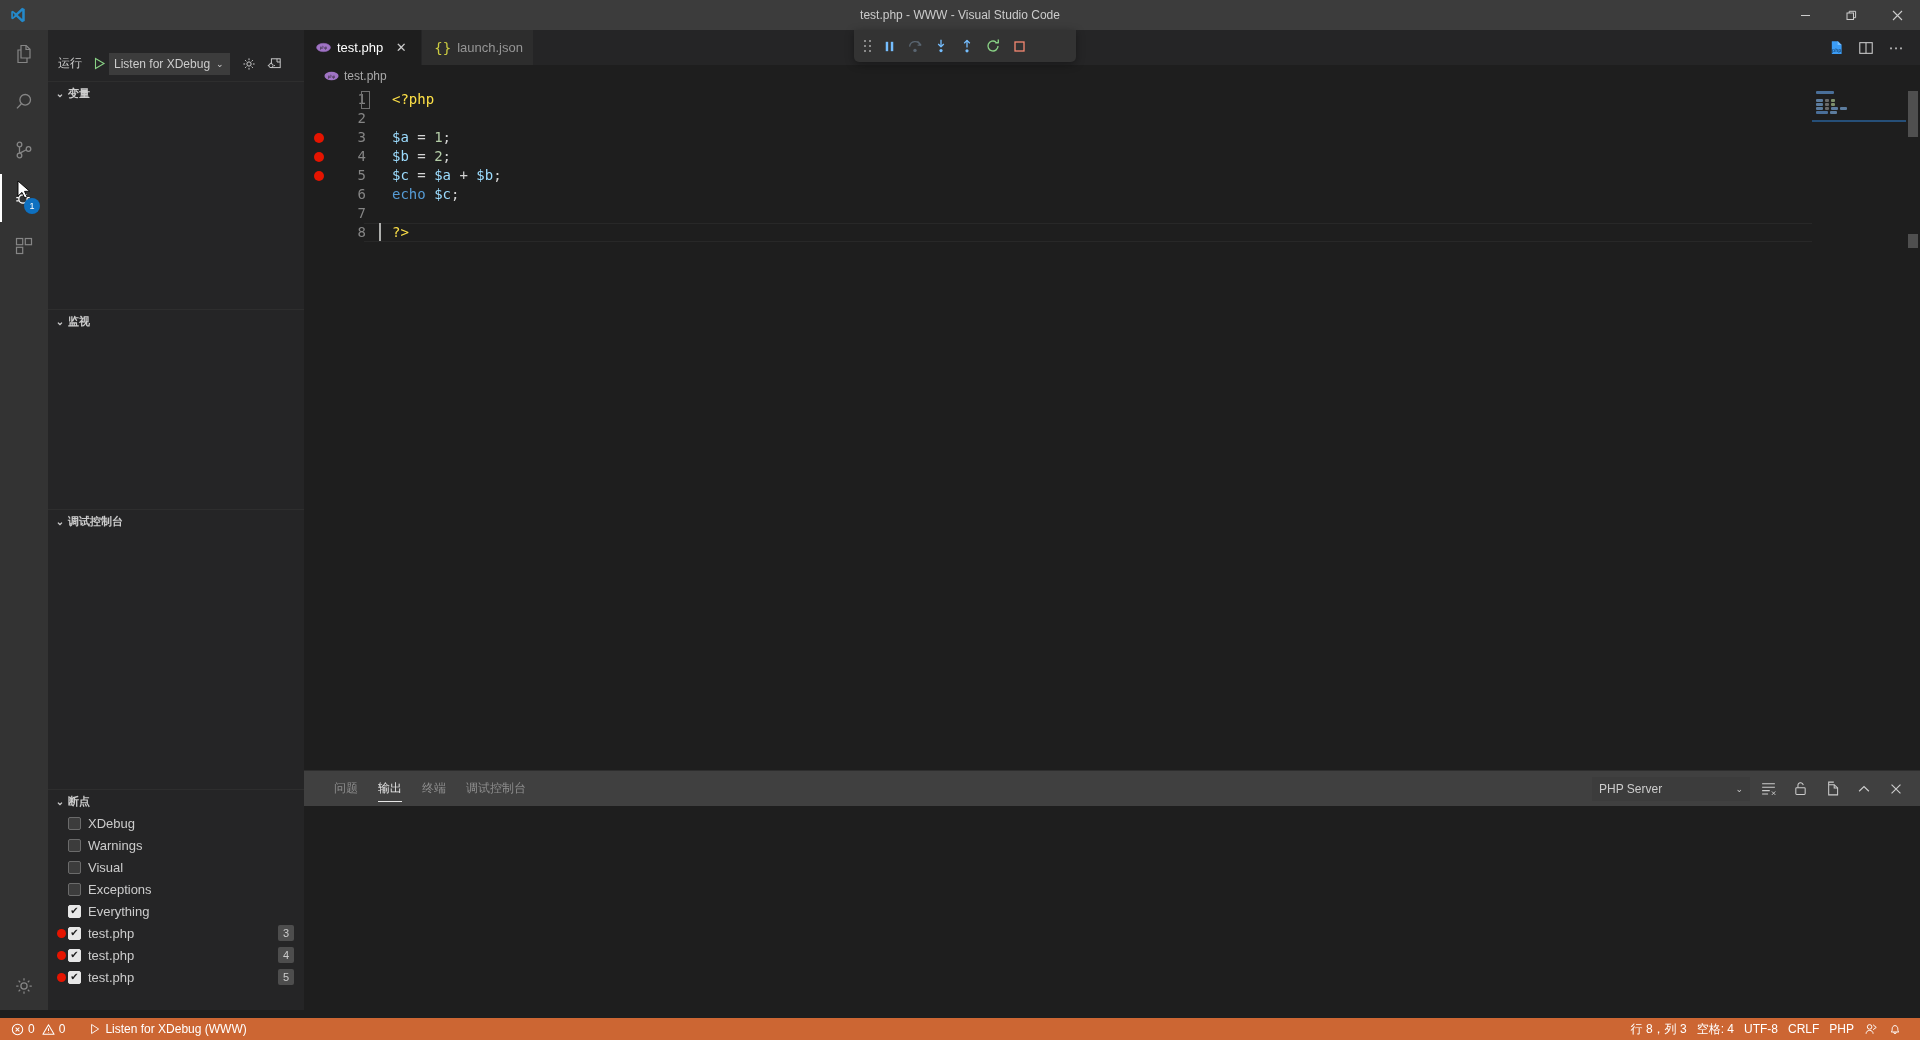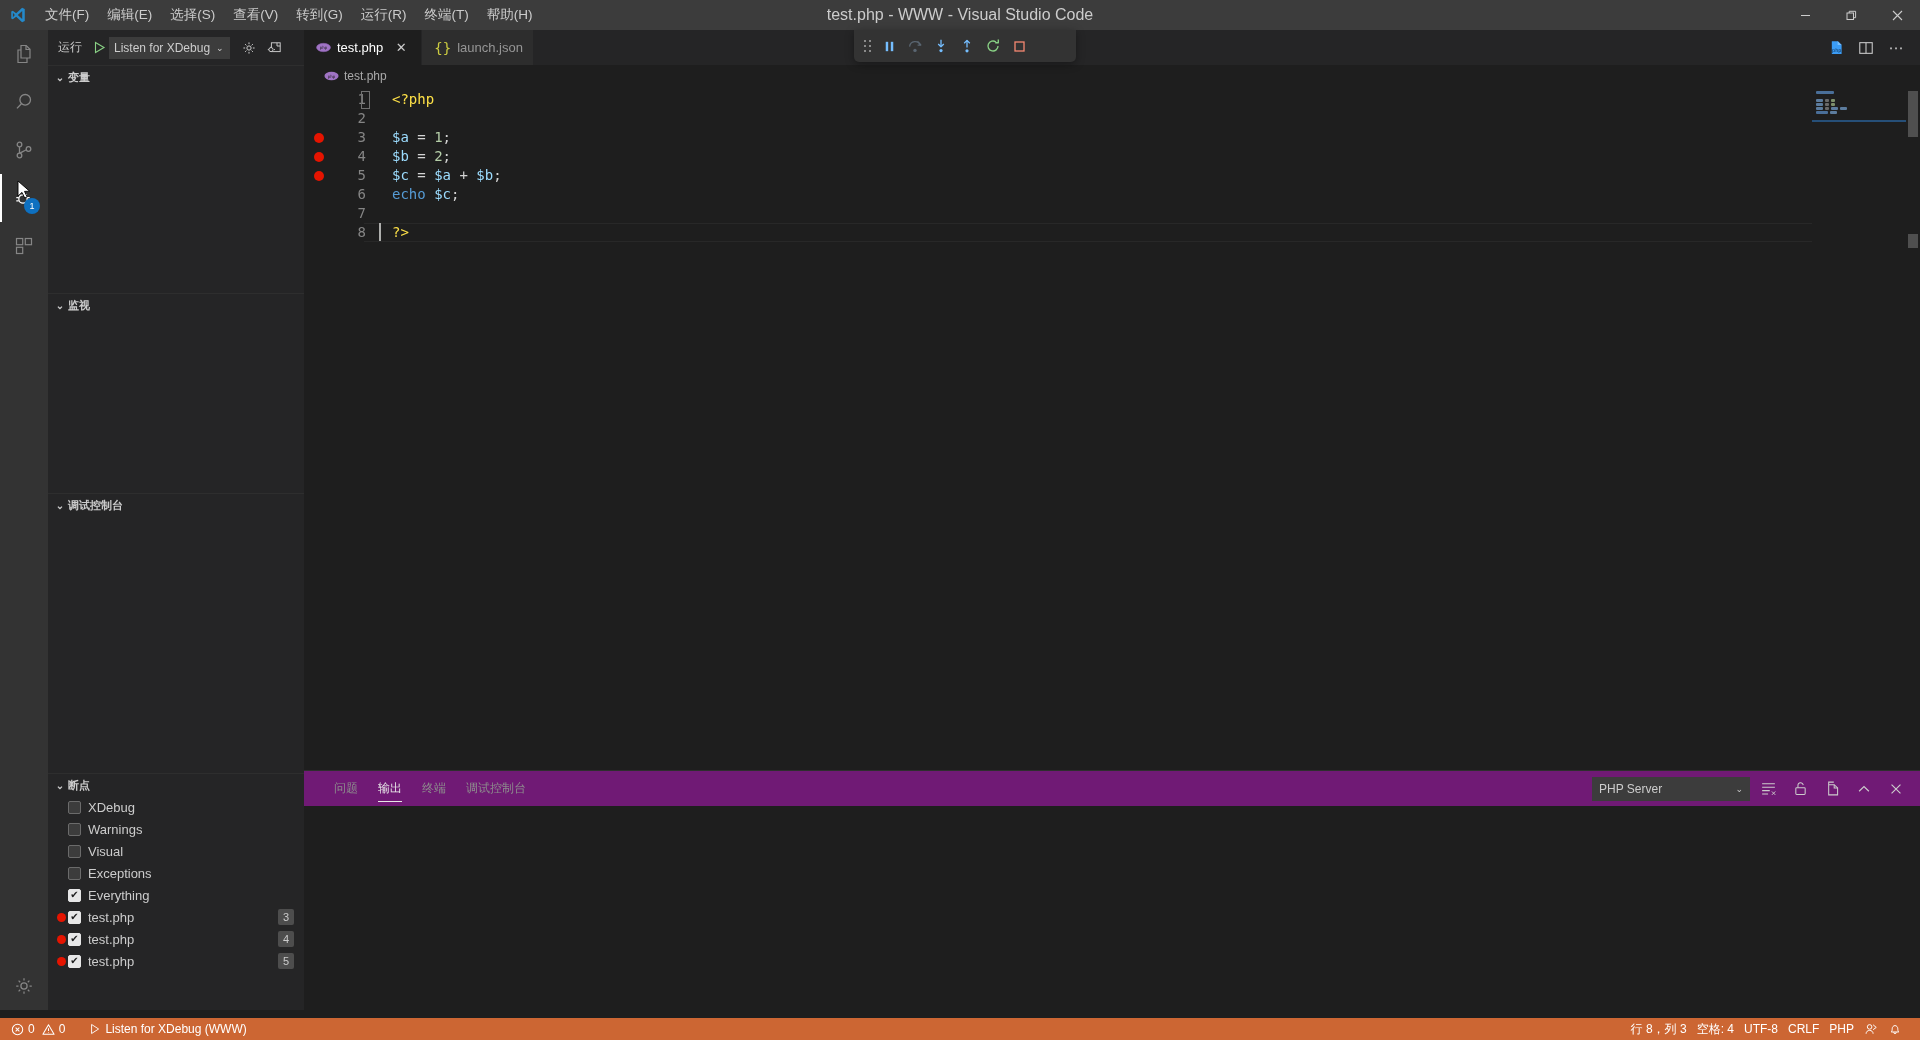--- a/index.html
+++ b/index.html
@@ -18,21 +18,21 @@
     background: #3c3c3c; display: flex; align-items: center;
   }
   #vscode-logo { width: 36px; height: 30px; display: flex; align-items: center; justify-content: center; }
   #menubar { display: flex; align-items: center; height: 30px; }
   .menu-item {
     padding: 0 9px; height: 30px; line-height: 30px;
     font-size: 13.5px; color: #cccccc; cursor: default; white-space: nowrap;
   }
   #window-title {
     position: absolute; left: 0; width: 1920px; text-align: center;
-    font-size: 16px; color: #cccccc; pointer-events: none; line-height: 30px;
+    font-size: 12px; color: #cccccc; pointer-events: none; line-height: 30px;
   }
   #window-controls { position: absolute; right: 0; top: 0; display: flex; height: 30px; }
   .win-ctrl { width: 46px; height: 30px; display: flex; align-items: center; justify-content: center; color: #cccccc; }
 
   
   #activitybar {
     position: absolute; top: 30px; left: 0; width: 48px; height: 980px;
     background: #333333; display: flex; flex-direction: column;
   }
   .act-item {
@@ -53,21 +53,21 @@
   }
   #act-bottom { margin-top: auto; }
 
   
   #sidebar {
     position: absolute; top: 30px; left: 48px; width: 256px; height: 980px;
     background: #252526; display: flex; flex-direction: column;
   }
   #debug-toolbar-row {
     height: 35px; display: flex; align-items: center; padding: 0 6px 0 10px;
-    background: #252526; flex-shrink: 0;
+    background: #252526; flex-shrink: 0; margin-top: 16px;
   }
   #debug-run-label { font-size: 12px; color: #cccccc; margin-right: 7px; white-space: nowrap; }
   #debug-config-select {
     height: 22px; background: #3c3c3c; border: 1px solid #3c3c3c;
     display: flex; align-items: center; padding: 0 5px 0 4px;
     font-size: 12px; color: #cccccc; cursor: pointer; min-width: 110px;
   }
   #debug-config-select .caret { margin-left: auto; padding-left: 6px; font-size: 9px; }
   .dbg-icon-btn {
     width: 26px; height: 24px; display: flex; align-items: center; justify-content: center;
@@ -178,21 +178,21 @@
 
   
   #editor-vscroll {
     position: absolute; right: 0; top: 0; width: 14px; height: 100%; background: transparent;
   }
   .vscroll-slider { position: absolute; left: 2px; width: 10px; background: #4f4f4f; border-radius: 0; }
 
   
   #panel {
     position: absolute; top: 770px; left: 304px; width: 1616px; height: 240px;
-    background: #701a75; border-top: 1px solid #2e2e2e;
+    background: #404040; border-top: 1px solid #2e2e2e;
     display: flex; flex-direction: column;
   }
   #panel-header { height: 35px; display: flex; align-items: center; padding-left: 20px; }
   .panel-tab {
     height: 35px; display: flex; align-items: center; padding: 0 10px;
     font-size: 12px; color: #8d8d8d; cursor: pointer; position: relative; text-transform: none;
   }
   .panel-tab.active { color: #e7e7e7; }
   .panel-tab.active::after {
     content: ""; position: absolute; left: 10px; right: 10px; bottom: 4px; height: 1px; background: #e7e7e7;
@@ -240,30 +240,20 @@
 </style>
 </head>
 <body>
 
 <div id="titlebar">
   <div id="vscode-logo">
     <svg width="18" height="18" viewBox="0 0 24 24">
       <path d="M17.5 2.2 9.6 9.8 5 6.3 3 7.3v9.4l2 1 4.6-3.5 7.9 7.6 3.5-1.7V3.9L17.5 2.2z
                M17.6 6.6v10.8l-5.9-5.4 5.9-5.4zM5.2 9.1l2.6 2.9-2.6 2.9V9.1z" fill="#2489ca"></path>
     </svg>
-  </div>
-  <div id="menubar">
-    <div class="menu-item">文件(F)</div>
-    <div class="menu-item">编辑(E)</div>
-    <div class="menu-item">选择(S)</div>
-    <div class="menu-item">查看(V)</div>
-    <div class="menu-item">转到(G)</div>
-    <div class="menu-item">运行(R)</div>
-    <div class="menu-item">终端(T)</div>
-    <div class="menu-item">帮助(H)</div>
   </div>
   <div id="window-title">test.php - WWW - Visual Studio Code</div>
   <div id="window-controls">
     <div class="win-ctrl">
       <svg width="11" height="11" viewBox="0 0 11 11">
           <rect x="1" y="5" width="9" height="1" fill="#cccccc"></rect>
         </svg>
     </div>
     <div class="win-ctrl">
       <svg width="11" height="11" viewBox="0 0 11 11">

